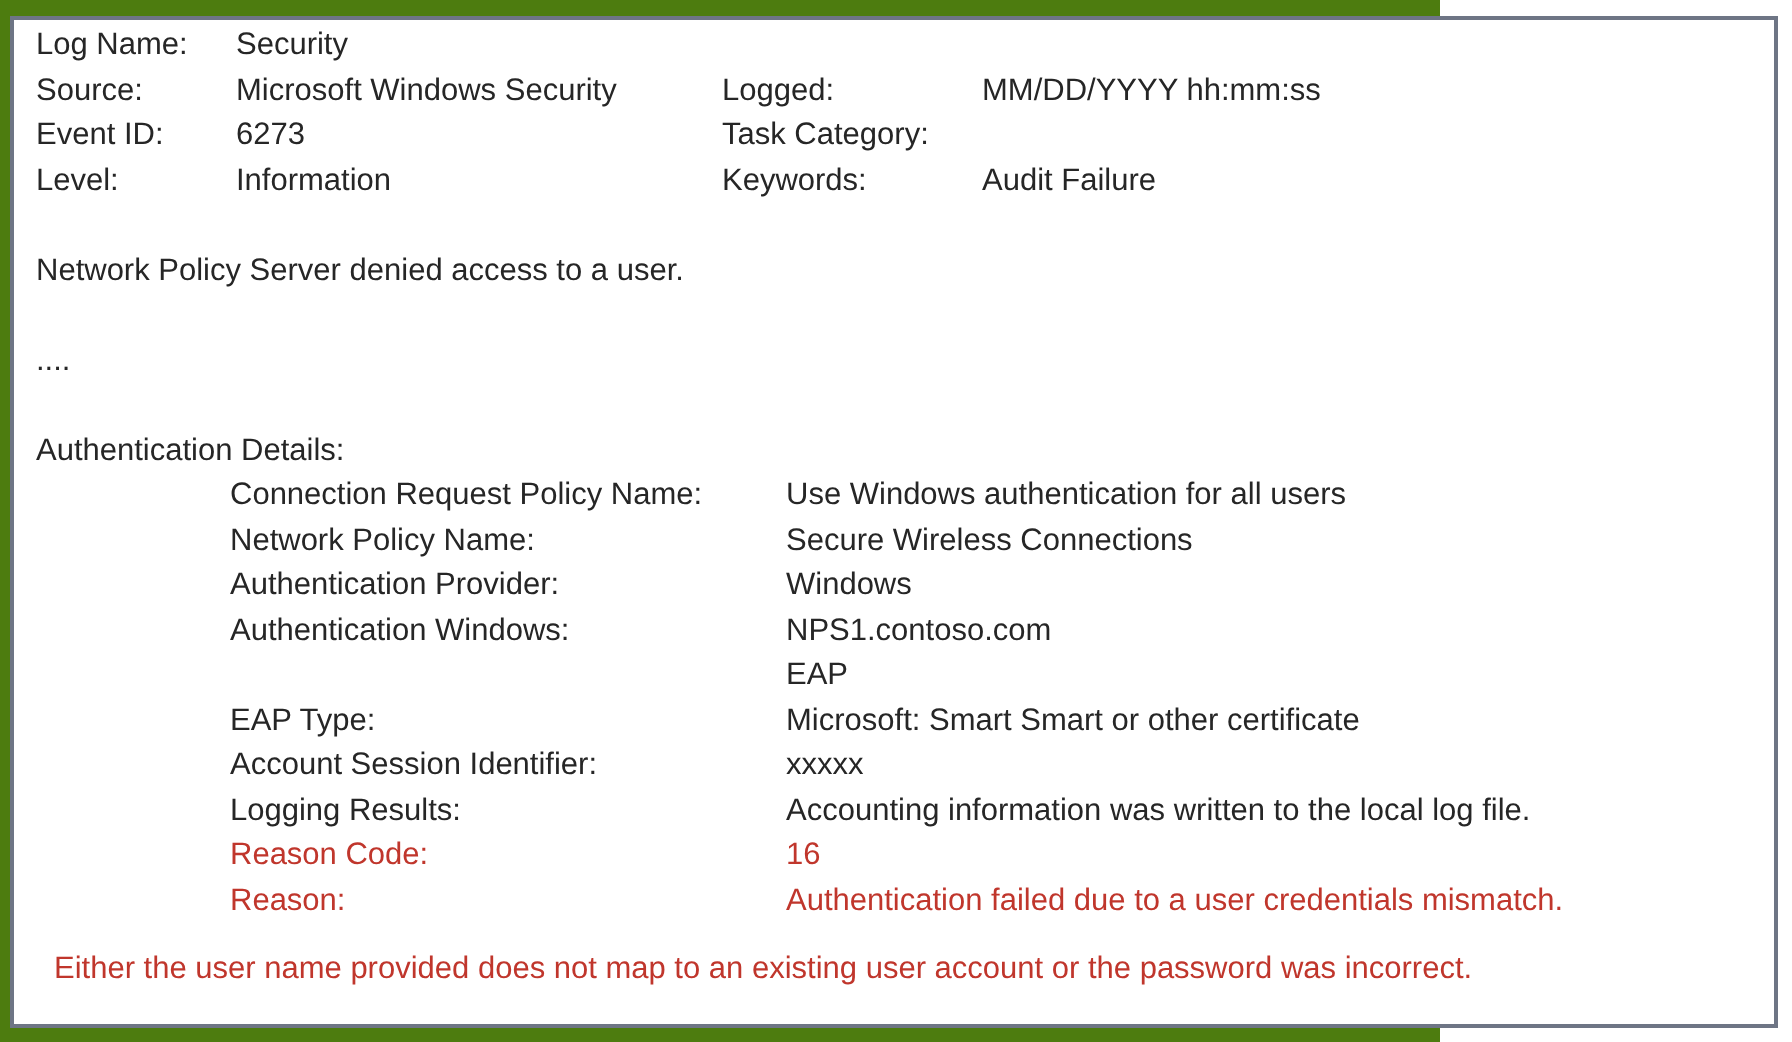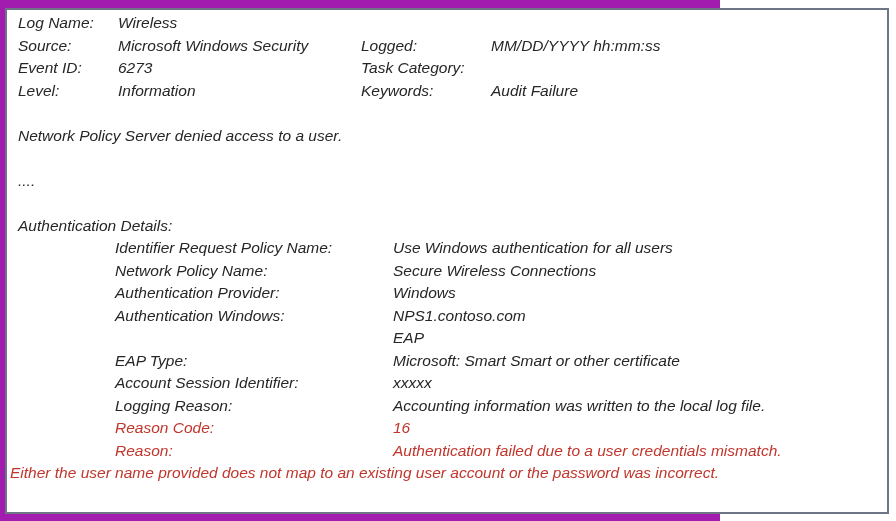--- a/index.html
+++ b/index.html
@@ -2,21 +2,21 @@
 <html><head>
 <meta charset="utf-8">
 <style>
   * { margin: 0; padding: 0; box-sizing: border-box; }
   html, body {
     width: 896px; height: 521px;
     background: #ffffff;
     font-family: "Liberation Sans", "DejaVu Sans", sans-serif;
     overflow: hidden;
   }
-  .canvas { position: relative; width: 720px; height: 521px; background: #a21caf; font-style: italic; }
+  .canvas { position: relative; width: 720px; height: 521px; background: #4d7c0f; }
   .frame {
     position: absolute;
     left: 5px; top: 8px;
     width: 884px; height: 506px;
     border: 2px solid #6E7585;
     background: #ffffff;
   }
   .content {
     position: absolute;
     left: 0; top: 0; right: 0; bottom: 0;
@@ -31,32 +31,32 @@
   .hdr-label  { position: absolute; left: 8px; }
   .hdr-value  { position: absolute; left: 108px; }
   .hdr-label2 { position: absolute; left: 351px; }
   .hdr-value2 { position: absolute; left: 481px; text-align: right; }
   
   .body-text { position: absolute; left: 8px; text-align: right; }
   
   .det-label { position: absolute; left: 105px; }
   .det-value { position: absolute; left: 383px; }
   .red .det-label, .red .det-value { color: #C0362C; }
-  .footer-note { position: absolute; left: 0; color: #C0362C; }
+  .footer-note { position: absolute; left: 17px; color: #C0362C; margin-top: 12px; }
 </style>
 </head>
 <body>
 
 <div class="canvas">
   <div class="frame">
     <div class="content">
 
       <div class="line">
         <span class="hdr-label">Log Name:</span>
-        <span class="hdr-value">Wireless</span>
+        <span class="hdr-value">Security</span>
       </div>
       <div class="line">
         <span class="hdr-label">Source:</span>
         <span class="hdr-value">Microsoft Windows Security</span>
         <span class="hdr-label2">Logged:</span>
         <span class="hdr-value2">MM/DD/YYYY hh:mm:ss</span>
       </div>
       <div class="line">
         <span class="hdr-label">Event ID:</span>
         <span class="hdr-value">6273</span>
@@ -81,21 +81,21 @@
         <span class="body-text">....</span>
       </div>
 
       <div class="line blank"></div>
 
       <div class="line">
         <span class="body-text">Authentication Details:</span>
       </div>
 
       <div class="line">
-        <span class="det-label">Identifier Request Policy Name:</span>
+        <span class="det-label">Connection Request Policy Name:</span>
         <span class="det-value">Use Windows authentication for all users</span>
       </div>
       <div class="line">
         <span class="det-label">Network Policy Name:</span>
         <span class="det-value">Secure Wireless Connections</span>
       </div>
       <div class="line">
         <span class="det-label">Authentication Provider:</span>
         <span class="det-value">Windows</span>
       </div>
@@ -108,21 +108,21 @@
       </div>
       <div class="line">
         <span class="det-label">EAP Type:</span>
         <span class="det-value">Microsoft: Smart Smart or other certificate</span>
       </div>
       <div class="line">
         <span class="det-label">Account Session Identifier:</span>
         <span class="det-value">xxxxx</span>
       </div>
       <div class="line">
-        <span class="det-label">Logging Reason:</span>
+        <span class="det-label">Logging Results:</span>
         <span class="det-value">Accounting information was written to the local log file.</span>
       </div>
       <div class="line red">
         <span class="det-label">Reason Code:</span>
         <span class="det-value">16</span>
       </div>
       <div class="line red">
         <span class="det-label">Reason:</span>
         <span class="det-value">Authentication failed due to a user credentials mismatch.</span>
       </div>

